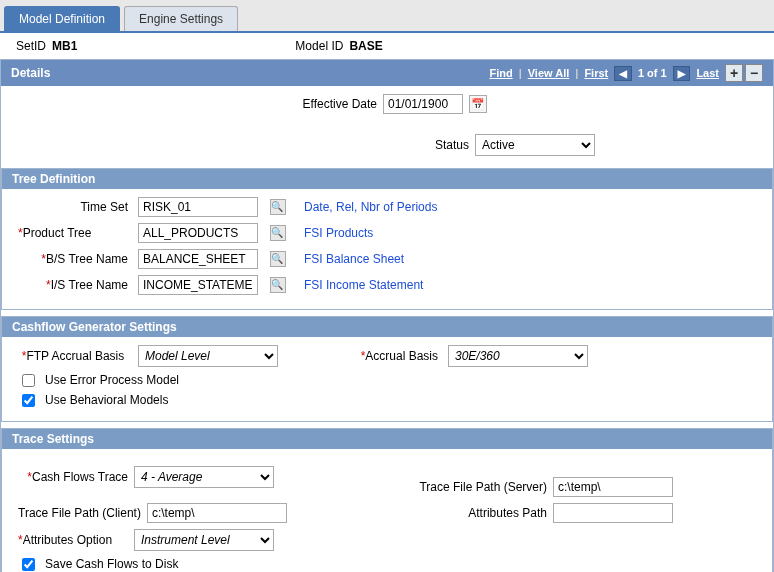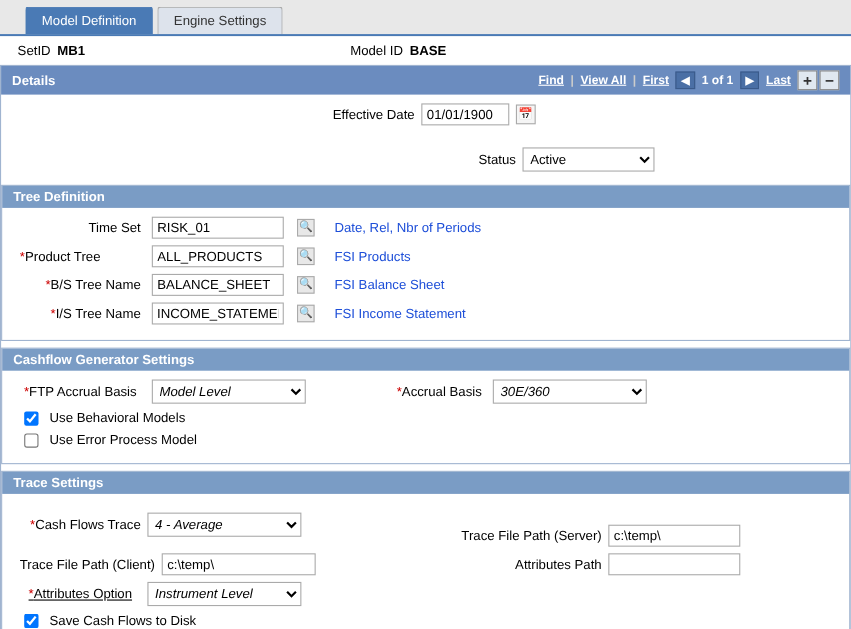--- a/index.html
+++ b/index.html
@@ -1,27 +1,27 @@
 <!DOCTYPE html>
 <html><head>
   <meta charset="utf-8">
   <style>
     * { box-sizing: border-box; margin: 0; padding: 0; }
     body { font-family: Arial, sans-serif; font-size: 12px; background: #f0f0f0; color: #000; }
 
     .page { width: 774px; min-height: 572px; background: #fff; }
 
     
-    .tab-bar { display: flex; align-items: flex-start; padding: 6px 8px 0 23px; background: #e8e8e8; border-bottom: 2px solid #4a7ab5; }
+    .tab-bar { display: flex; align-items: flex-start; padding: 6px 8px 0 4px; background: #e8e8e8; border-bottom: 2px solid #4a7ab5; }
     .tab { padding: 5px 14px; border: 1px solid #aaa; border-bottom: none; cursor: pointer; font-size: 12px; margin-right: 4px; border-radius: 3px 3px 0 0; }
     .tab.active { background: #4a7ab5; color: #fff; border-color: #4a7ab5; }
     .tab.inactive { background: #dde3ec; color: #333; }
 
     
-    .header-row { display: flex; align-items: center; padding: 6px 16px; background: #fff; gap: 41px; }
+    .header-row { display: flex; align-items: center; padding: 6px 16px; background: #fff; gap: 18px; }
     .header-field { display: flex; align-items: center; gap: 6px; }
     .header-label { font-weight: normal; color: #000; font-size: 12px; }
     .header-value { font-weight: bold; font-size: 12px; }
 
     
     .section-header { background: #6b8cbf; color: #fff; padding: 4px 10px; font-weight: bold; font-size: 12px; display: flex; align-items: center; justify-content: space-between; }
     .section-header .header-actions { display: flex; align-items: center; gap: 6px; font-size: 11px; }
     .section-header a { color: #fff; text-decoration: underline; cursor: pointer; font-size: 11px; }
     .section-header .sep { color: #ccc; }
 
@@ -159,26 +159,26 @@
           </select>
 
           <span style="min-width:90px; text-align:right; margin-left:60px;"><span style="color:#cc0000">*</span><span>Accrual Basis</span></span>
           <select class="w140">
             <option>30E/360</option>
             <option>ACT/360</option>
             <option>ACT/365</option>
           </select>
         </div>
         <div class="form-row">
+          <input type="checkbox" style="margin-left: 4px;">
+          <span>Use Error Process Model</span>
+        </div>
+        <div class="form-row">
           <input type="checkbox" checked="" style="margin-left: 4px;">
           <span>Use Behavioral Models</span>
-        </div>
-        <div class="form-row">
-          <input type="checkbox" style="margin-left: 4px;">
-          <span>Use Error Process Model</span>
         </div>
       </div>
     </div>
 
     <div class="subsection" style="margin-top:6px;">
       <div class="subsection-header">
         <span>Trace Settings</span>
       </div>
       <div class="form-grid">
 
@@ -204,21 +204,21 @@
             <input type="text" style="width: 140px;" value="c:\temp\">
           </div>
           <div style="flex:1; display:flex; align-items:center; gap:6px; margin-left:20px;">
             <span style="min-width:150px; text-align:right;">Attributes Path</span>
             <input type="text" style="width: 120px;" value="">
           </div>
         </div>
 
         <div style="display:flex; align-items:center; margin-bottom:6px;">
           <div style="flex:1; display:flex; align-items:center; gap:6px;">
-            <span style="min-width:110px; text-align:center;text-decoration:underline;"><span style="color:#cc0000">*</span><span>Attributes Option</span></span>
+            <span style="min-width:110px; text-align:left;"><span style="color:#cc0000">*</span><span>Attributes Option</span></span>
             <select class="w140">
               <option>Instrument Level</option>
               <option>Account Level</option>
             </select>
           </div>
           <div style="flex:1;"></div>
         </div>
 
         <div class="form-row">
           <input type="checkbox" checked="" style="margin-left: 4px;">

